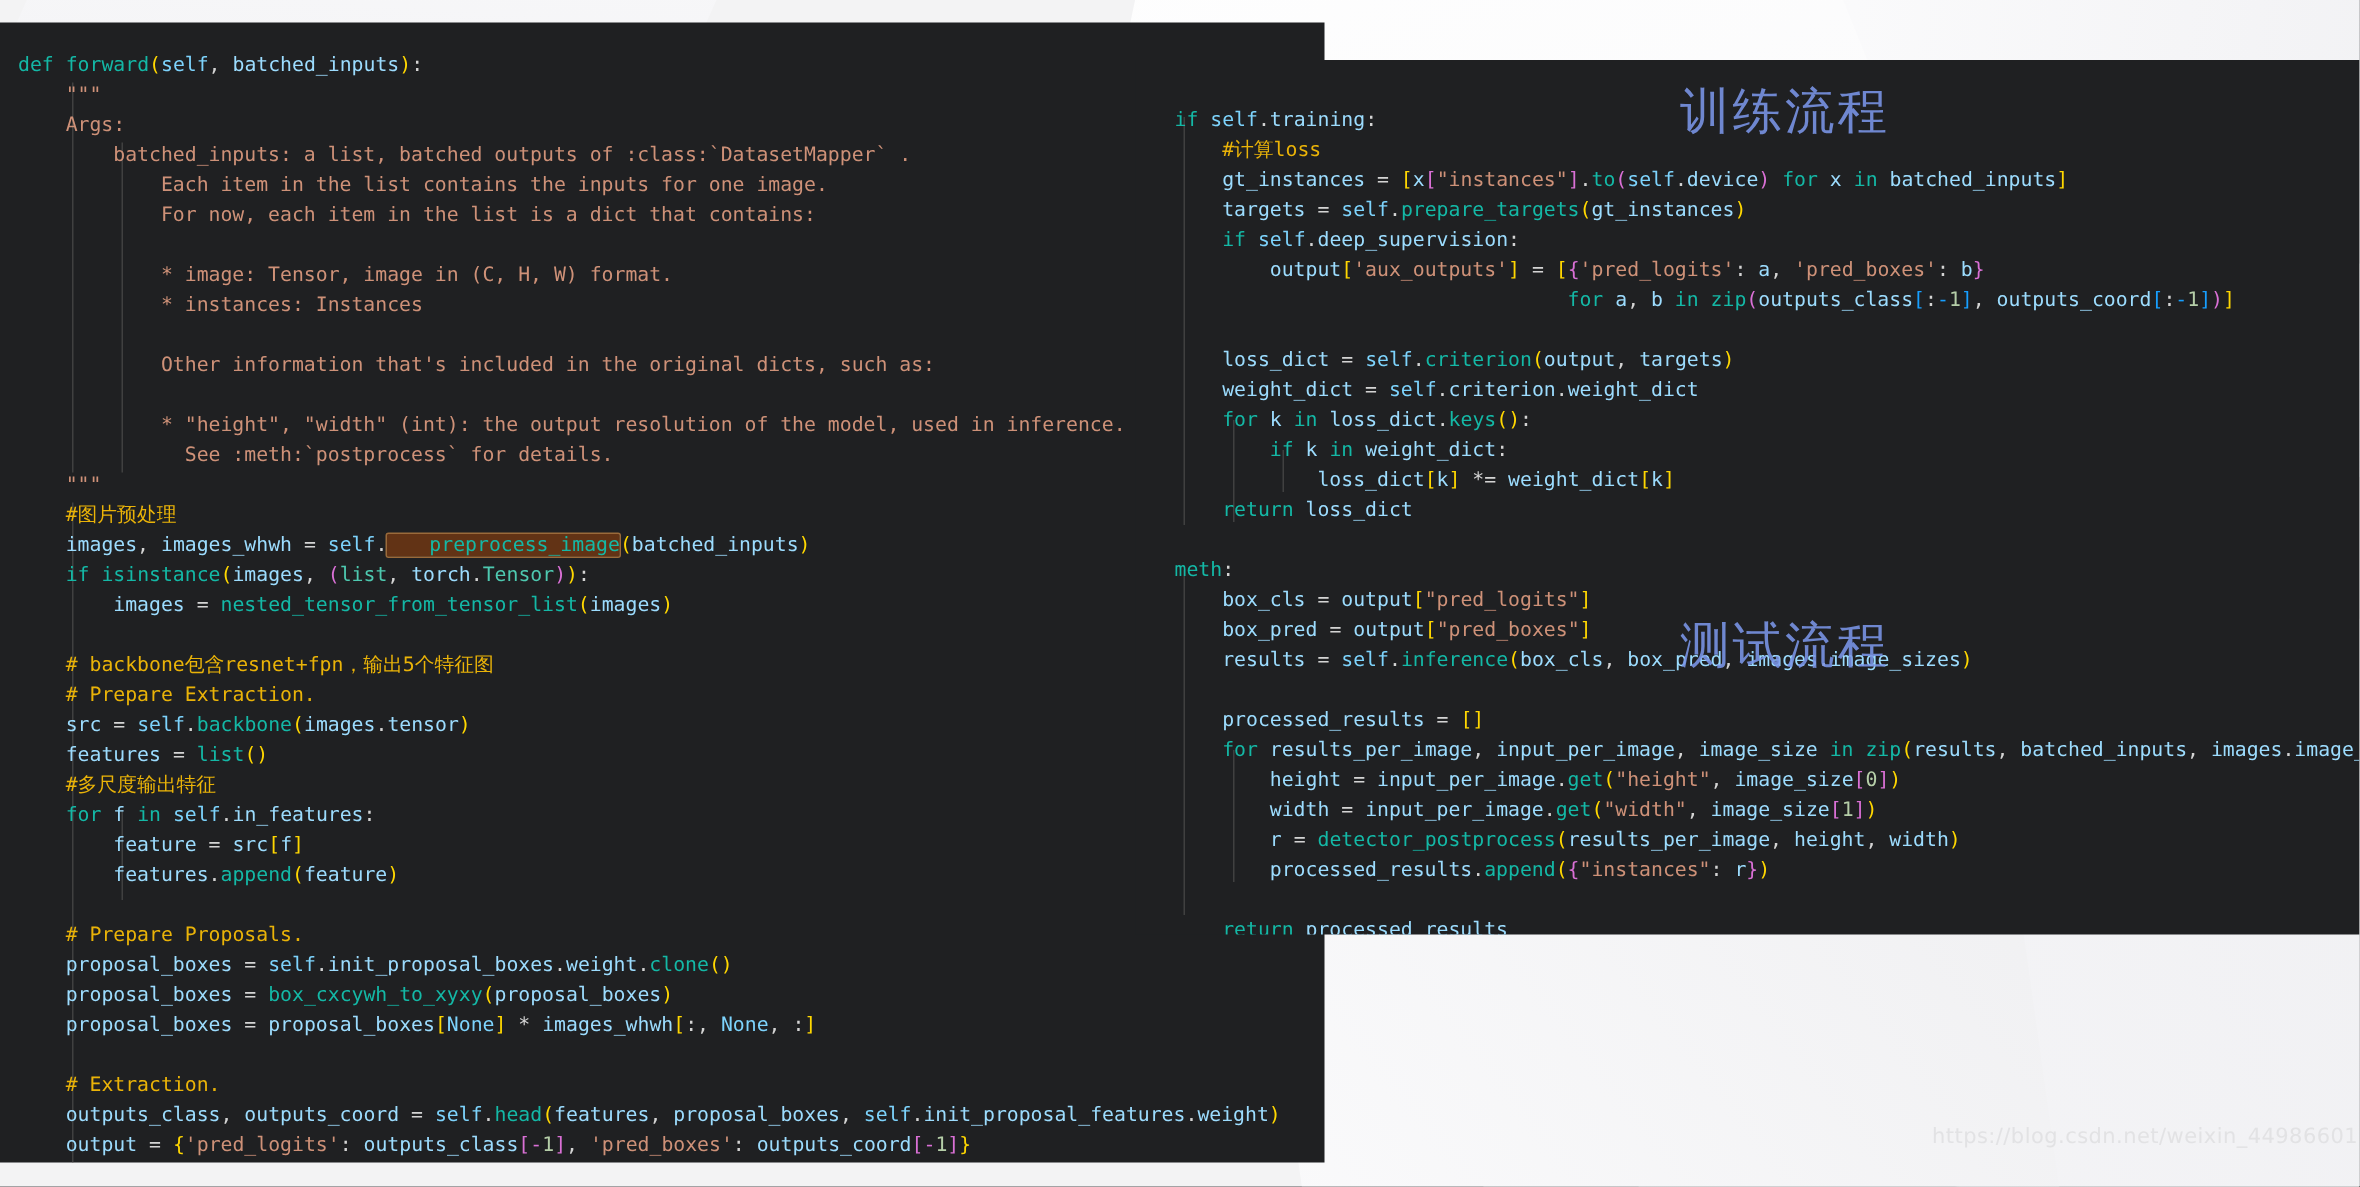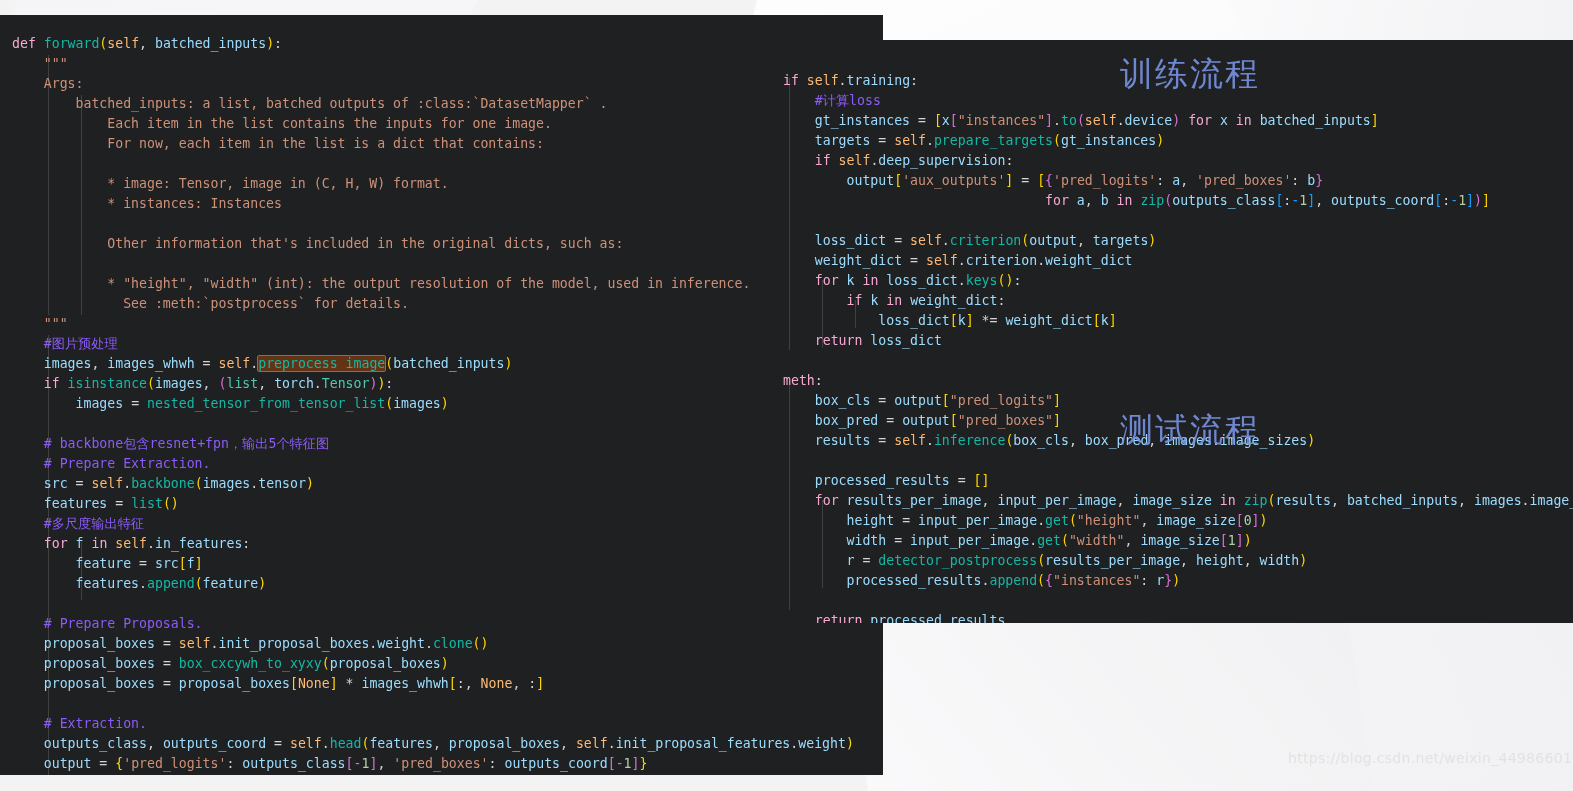--- a/index.html
+++ b/index.html
@@ -36,34 +36,34 @@
   .code{
     position:absolute;white-space:pre;
     font-family:"DejaVu Sans Mono","Liberation Mono",monospace;
     font-size:13.2px;line-height:20px;letter-spacing:0px;
     color:#d4d4d4;
   }
   #left-code{left:12px;top:6px;}
   #right-code{left:26px;top:18px;}
 
   
-  .kw{color:#f9a8d4}        
-  .kw2{color:#fdba74}       
+  .kw{color:#14b8a6}        
+  .kw2{color:#7dd3fc}       
   .fn{color:#14b8a6}        
   .var{color:#9cdcfe}       
   .str{color:#ce9178}       
   .num{color:#b5cea8}
-  .cmt{color:#8b5cf6}       
+  .cmt{color:#eab308}       
   .op{color:#d4d4d4}
   .br1{color:#ffd700}
   .br2{color:#da70d6}
   .br3{color:#179fff}
   .cls{color:#4ec9b0}
 
-  .hl{background:#623315;outline:1px solid #9a6a3a;border-radius:1px;}
+  .hl{background:#623315;outline:1px solid #9a6a3a;border-radius:1px;padding-left:28px;}
 
   
   .guide{position:absolute;width:1px;background:#404040;}
 
   
   .anno{
     position:absolute;
     font-family:"DejaVu Sans","Liberation Sans",sans-serif;
     font-size:33px;font-weight:400;color:#7b96e8;opacity:.88;
     letter-spacing:2px;white-space:nowrap;

